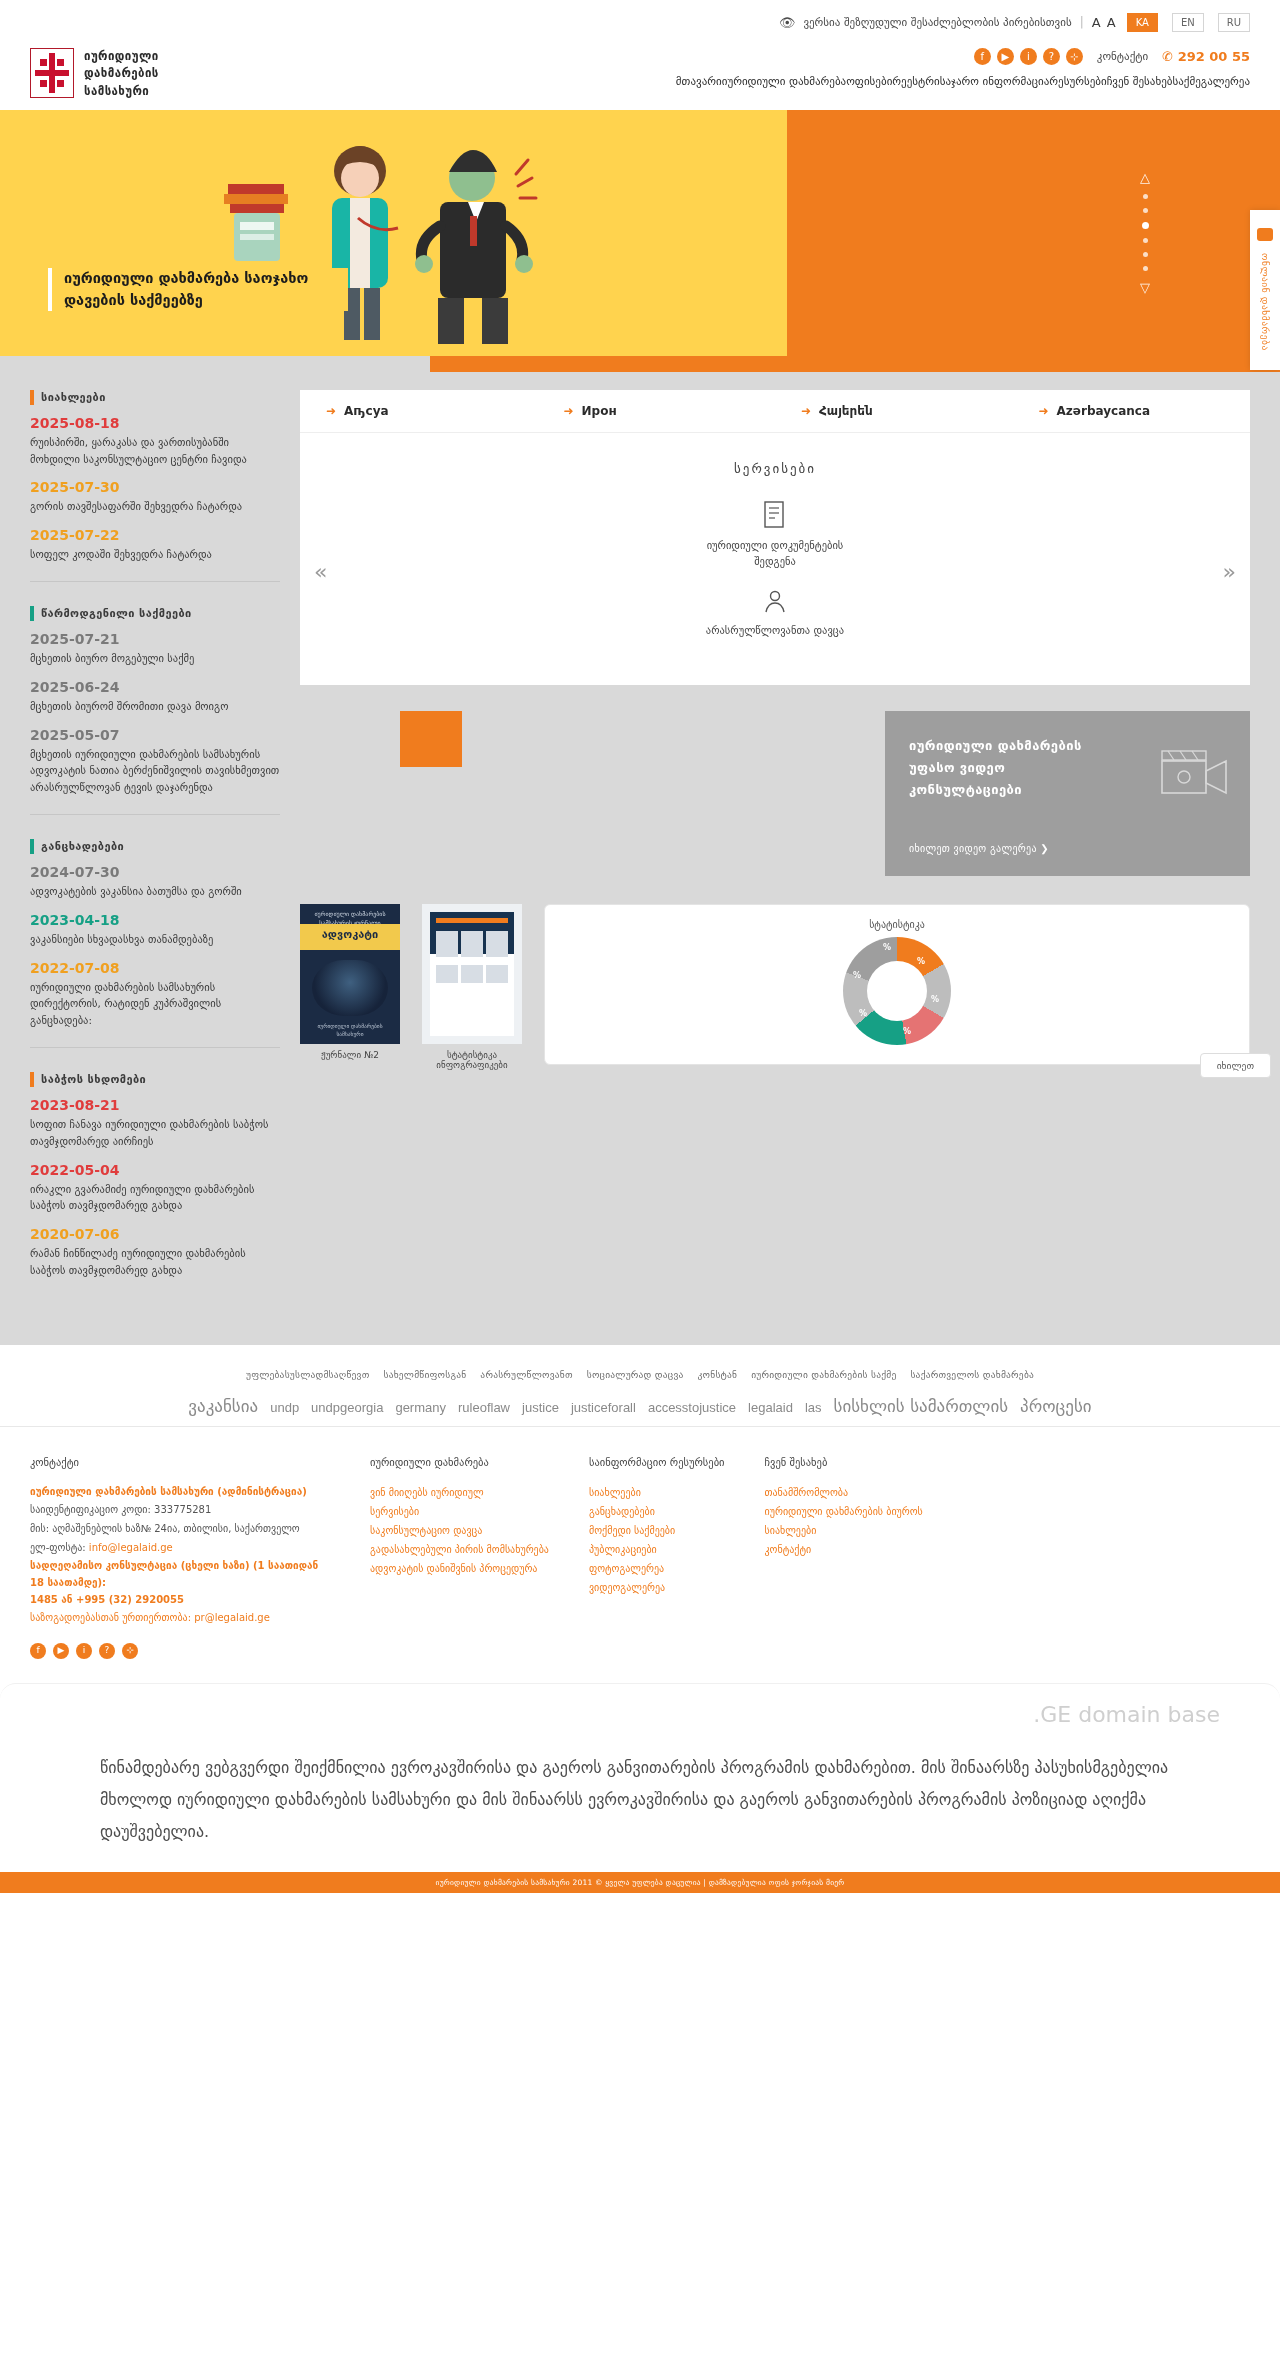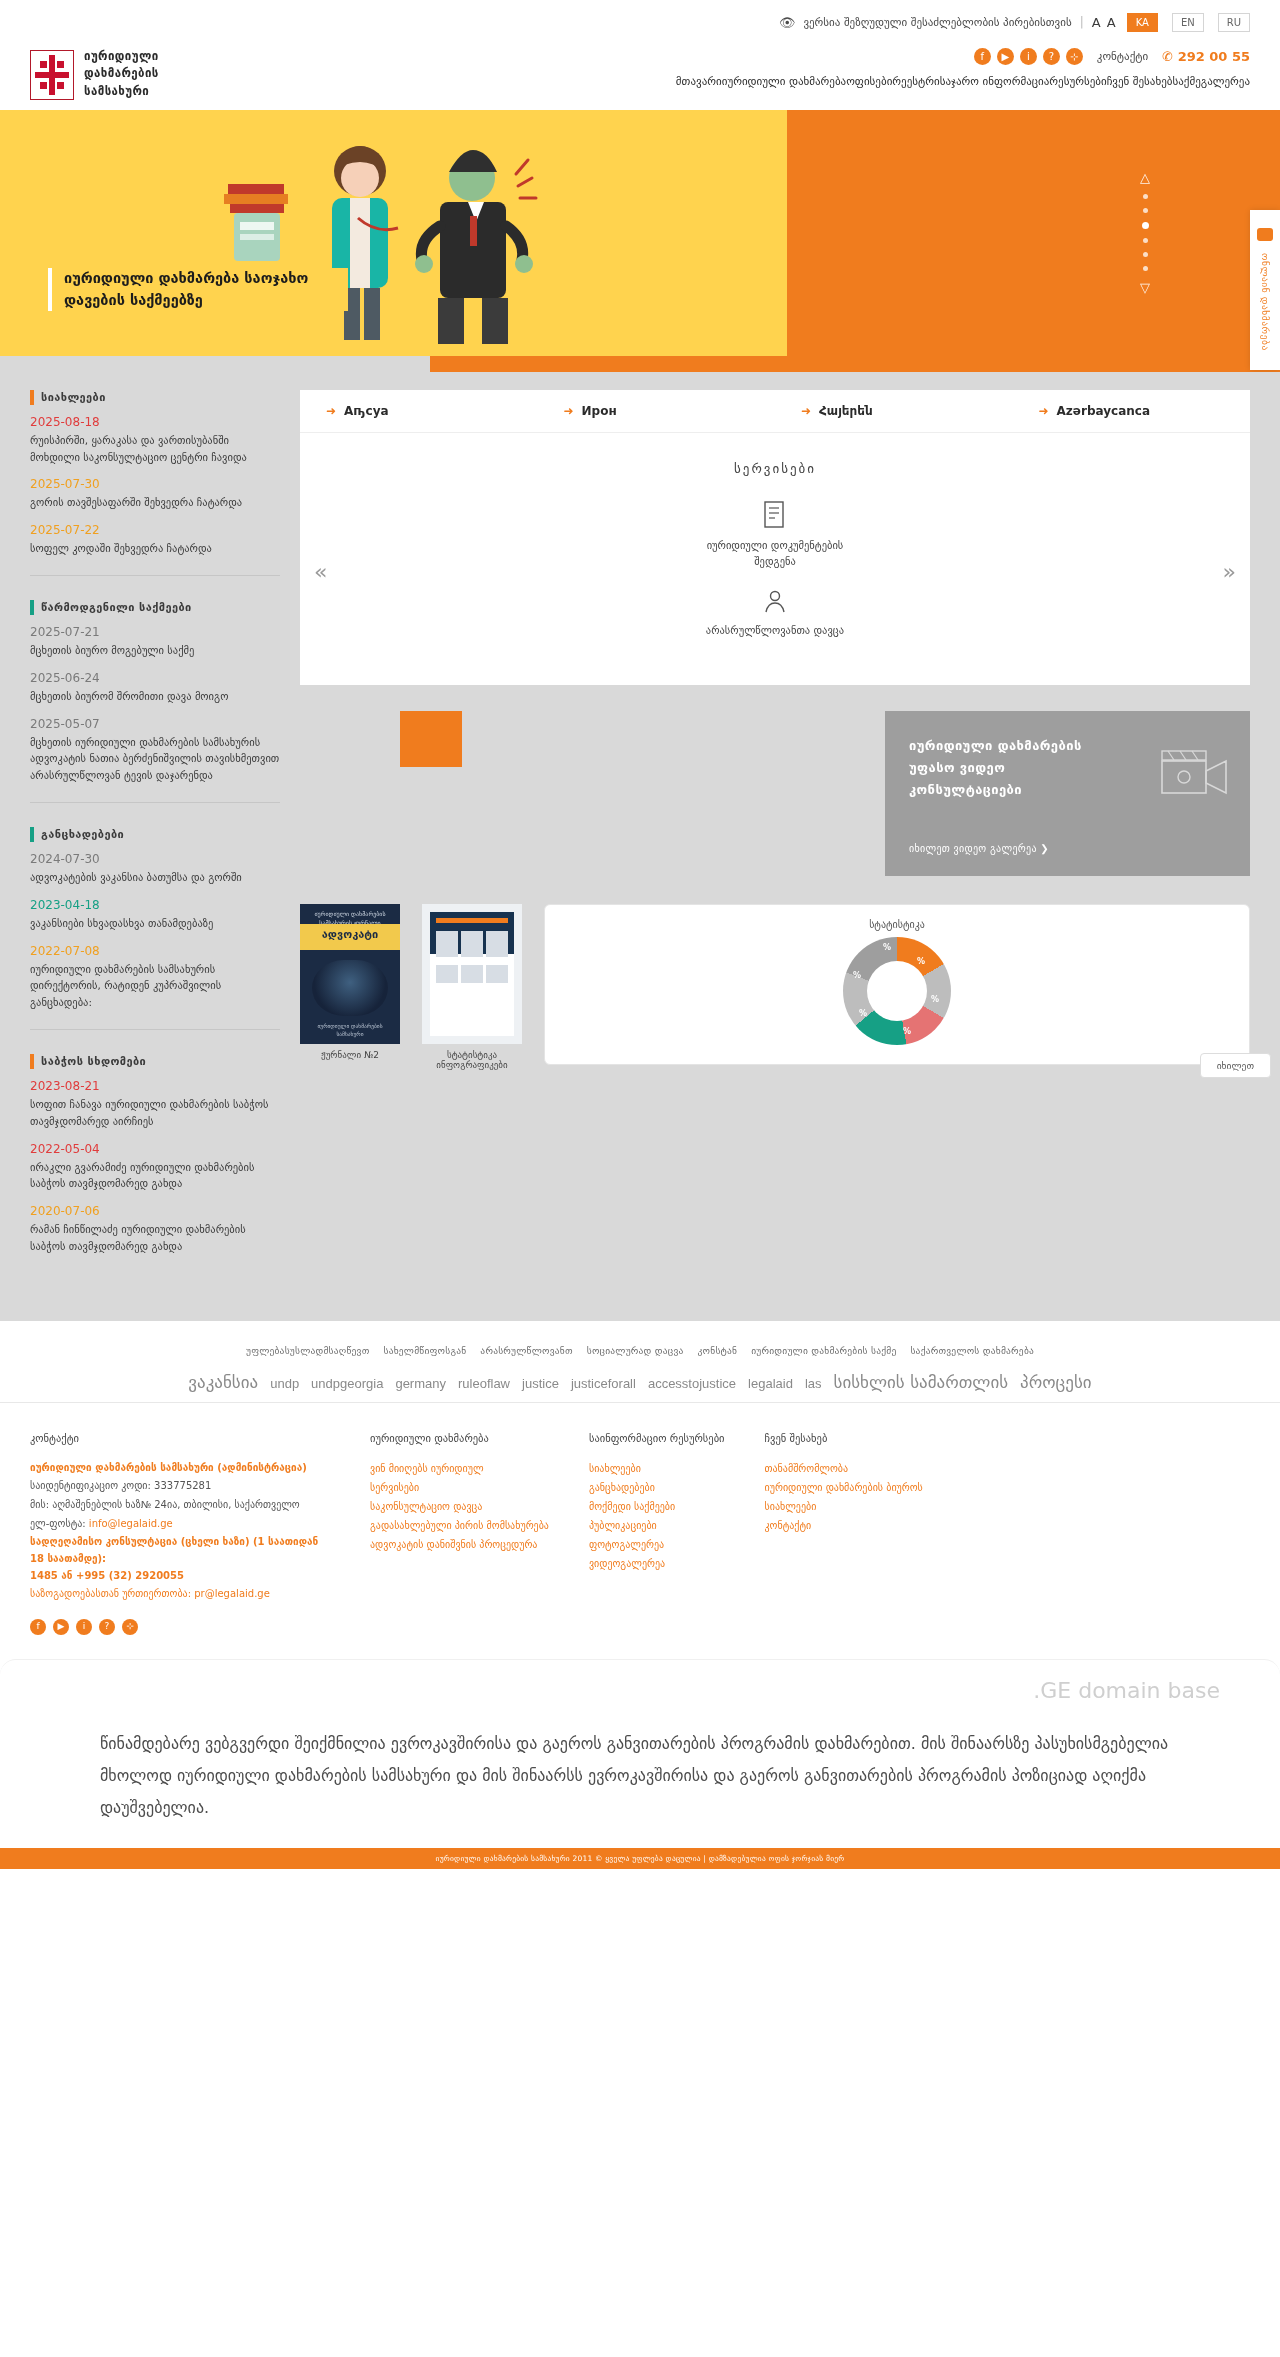--- a/index.html
+++ b/index.html
@@ -19,21 +19,21 @@
   .topbar .access { display:flex; align-items:center; gap:8px; font-size:11px; color:#4a4a4a; }
   .topbar .eye { font-size:13px; }
   .sep { color:#bbb; margin:0 8px; }
   .fontsize { font-size:13px; color:#3b3b3b; letter-spacing:1px; }
   .langs { display:flex; gap:14px; margin-left:10px; }
   .lang { padding:3px 8px; font-size:10px; border:1px solid #d5d5d5; color:#666; background:#fff; }
   .lang.active { background:#f07c1e; color:#fff; border-color:#f07c1e; }
 
   
   .header { display:flex; align-items:flex-start; padding:0 30px 10px 30px; background:#fff; position:relative; }
-  .logo { display:flex; align-items:flex-end; gap:10px; width:330px; padding-top:4px;}
+  .logo { display:flex; align-items:flex-start; gap:10px; width:330px; padding-top:4px;}
   .crest { width:44px; height:50px; border:1px solid #b2192a; position:relative; background:#fff; }
   .crest .cross-v { position:absolute; left:50%; top:4px; bottom:4px; width:6px; margin-left:-3px; background:#c8102e; }
   .crest .cross-h { position:absolute; top:50%; left:4px; right:4px; height:6px; margin-top:-3px; background:#c8102e; }
   .crest .q { position:absolute; width:7px; height:7px; background:#c8102e; }
   .logo-text { font-size:11.5px; font-weight:bold; color:#2b2b2b; line-height:1.5; letter-spacing:.4px; }
 
   .header-right { flex:1; display:flex; flex-direction:column; align-items:flex-end; }
   .hr-top { display:flex; align-items:center; gap:14px; padding-top:4px;}
   .soc { display:flex; gap:6px; align-items:center; }
   .soc span { width:17px; height:17px; border-radius:50%; background:#f07c1e; color:#fff; font-size:10px; display:flex; align-items:center; justify-content:center; }
@@ -63,21 +63,21 @@
   .cols { display:flex; gap:20px; padding:0 30px; align-items:flex-start; }
   .left-col { width:250px; }
   .right-col { flex:1; }
 
   
   .news-block { margin-bottom:24px; }
   .nb-head { display:flex; align-items:center; gap:7px; margin-bottom:10px; }
   .nb-bar { width:4px; height:15px; }
   .nb-title { font-size:11px; font-weight:bold; color:#3b3b3b; letter-spacing:.4px; }
   .news-item { padding:0 0 12px 0; }
-  .news-date { font-size:12px; margin-bottom:3px; }
+  .news-date { font-size:14px; margin-bottom:3px;font-weight:bold; }
   .news-text { font-size:10.5px; line-height:1.6; color:#3a3a3a; }
   .divider { height:1px; background:#c6c6c6; margin:6px 0 12px 0; }
 
   
   .svc-card { background:#fff; }
   .svc-tabs { display:flex; border-bottom:1px solid #eee; }
   .svc-tab { flex:1; padding:14px 8px; font-size:12px; color:#2b2b2b; display:flex; align-items:center; gap:8px; justify-content:flex-start; padding-left:26px; }
   .svc-tab .arr { color:#f07c1e; font-size:12px; }
   .svc-body { position:relative; padding:22px 10px 26px 10px; text-align:center; }
   .svc-body h3 { font-size:13px; font-weight:normal; color:#444; letter-spacing:2px; margin:6px 0 24px 0; }

